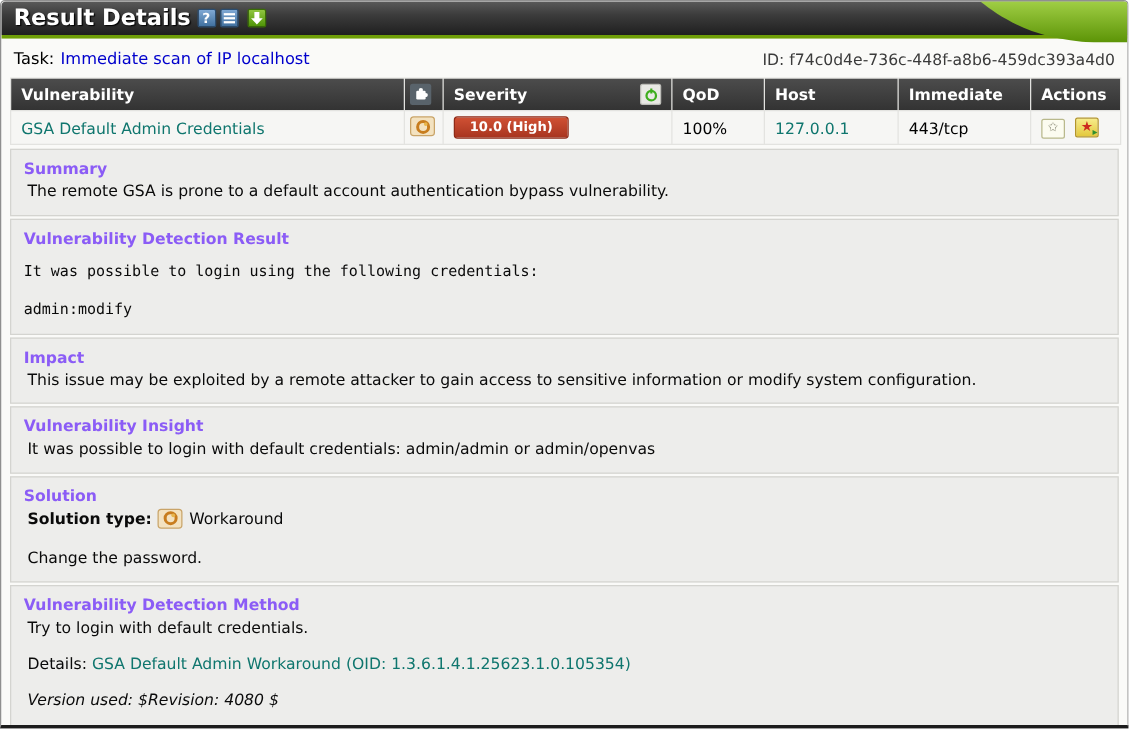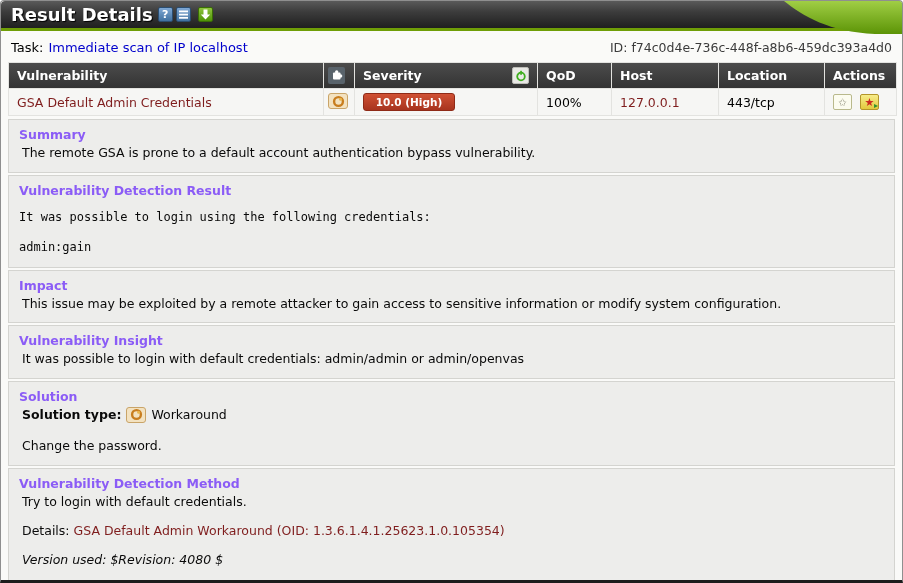--- a/index.html
+++ b/index.html
@@ -62,21 +62,21 @@
   table.results th {
     background: linear-gradient(#4c4c4c, #333333);
     color: #fff; font-weight: bold; text-align: left;
     padding: 4px 8px; height: 24px; cursor: pointer;
     white-space: nowrap; overflow: hidden;
   }
   table.results td {
     background: #f6f6f4; padding: 4px 8px; height: 26px;
     vertical-align: middle; white-space: nowrap; overflow: hidden;
   }
-  td a, .details-link { color: #7f1d1d; text-decoration: none; }
+  td a, .details-link { color: #0f766e; text-decoration: none; }
   .th-flex { display: flex; align-items: center; justify-content: space-between; }
   .sev-bar {
     width: 92px; padding: 2px 0; text-align: center;
     background: linear-gradient(#d05134, #a8341f);
     border: 1px solid #8f2a17; border-radius: 3px;
     color: #fff; font-size: 10.5px; font-weight: bold;
   }
   
   .sq-icon {
     display: inline-flex; align-items: center; justify-content: center;
@@ -181,21 +181,21 @@
           <span class="sq-icon hdr-sq power">
             <svg width="12" height="12" viewBox="0 0 12 12">
               <circle cx="6" cy="6.5" r="3.8" fill="none" stroke="#3fae1f" stroke-width="1.8"></circle>
               <rect x="5.2" y="0.8" width="1.7" height="4" fill="#3fae1f"></rect>
             </svg>
           </span>
         </span>
       </th>
       <th>QoD</th>
       <th>Host</th>
-      <th>Location</th>
+      <th>Immediate</th>
       <th>Actions</th>
     </tr>
     <tr>
       <td>
         <a href="#">GSA Default Admin Credentials</a>
       </td>
       <td style="padding:2px 4px;">
         <span class="sq-icon soltype-sq">
           <svg width="13" height="13" viewBox="0 0 13 13">
             <circle cx="6.5" cy="6.5" r="4.4" fill="none" stroke="#c87d1e" stroke-width="2.4"></circle>
@@ -225,21 +225,21 @@
   <div class="sections">
 
     <div class="section">
       <h3>Summary</h3>
       <p>The remote GSA is prone to a default account authentication bypass vulnerability.</p>
     </div>
 
     <div class="section">
       <h3>Vulnerability Detection Result</h3>
       <div class="mono mono-line1">It was possible to login using the following credentials:</div>
-      <div class="mono mono-line2">admin:gain</div>
+      <div class="mono mono-line2">admin:modify</div>
     </div>
 
     <div class="section">
       <h3>Impact</h3>
       <p>This issue may be exploited by a remote attacker to gain access to sensitive information or modify system configuration.</p>
     </div>
 
     <div class="section">
       <h3>Vulnerability Insight</h3>
       <p>It was possible to login with default credentials: admin/admin or admin/openvas</p>

